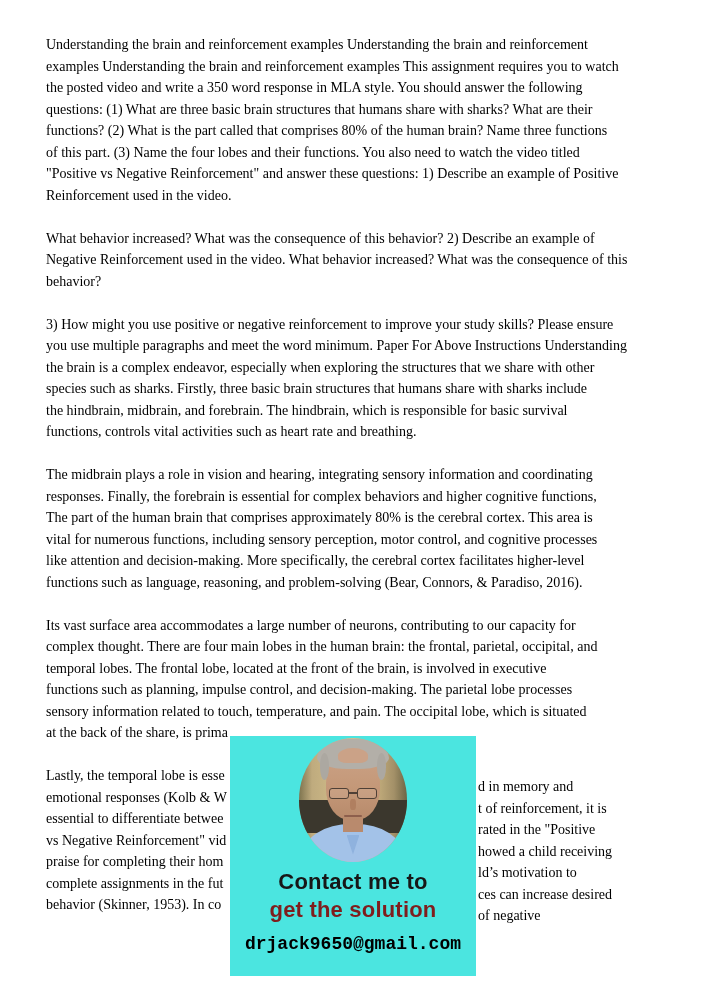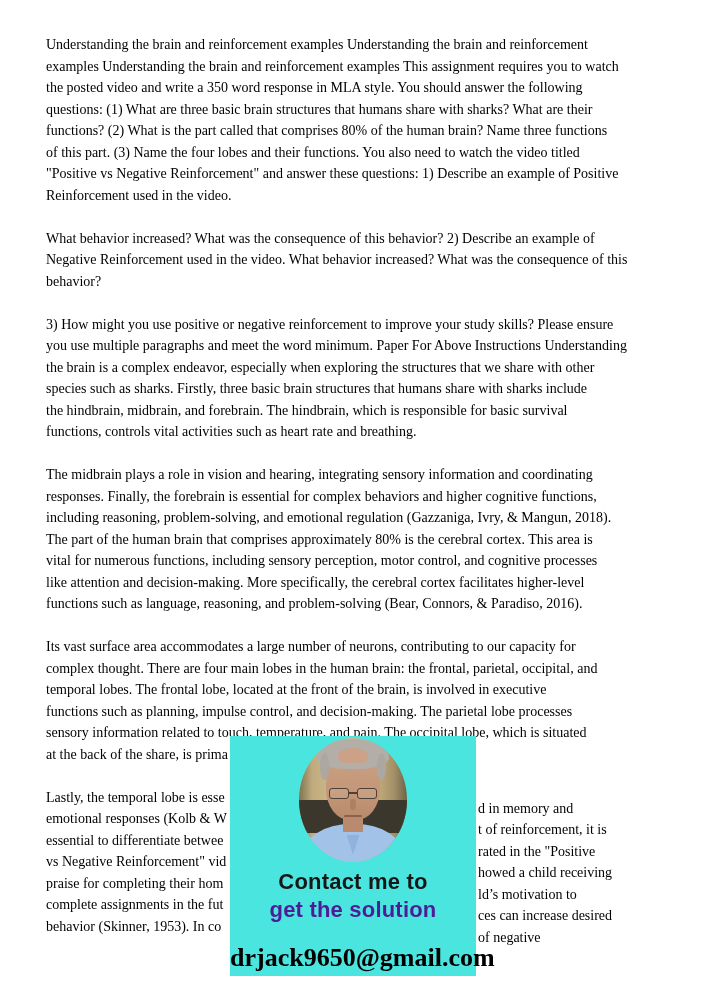--- a/index.html
+++ b/index.html
@@ -44,25 +44,25 @@
   }
   .contact-line {
     font-family: "Liberation Sans", "DejaVu Sans", sans-serif;
     font-weight: 700;
     font-size: 22px;
     line-height: 28px;
     letter-spacing: 0.2px;
   }
   .contact-line.first { margin-top: 6px; }
   .email {
-    font-family: Liberation Serif, serif;
+    font-family: Liberation Mono, monospace;
     font-weight: 700;
-    font-size: 26px;
+    font-size: 18px;
     line-height: 28px;
-    margin-top: 20px;
+    margin-top: 6px;
   }
   
   .photo {
     position: relative;
     width: 108px;
     height: 124px;
     margin: 2px auto 0;
     border-radius: 50%;
     overflow: hidden;
     background: linear-gradient(90deg,
@@ -119,21 +119,20 @@
         <div class="line">3) How might you use positive or negative reinforcement to improve your study skills? Please ensure</div>
         <div class="line">you use multiple paragraphs and meet the word minimum. Paper For Above Instructions Understanding</div>
         <div class="line">the brain is a complex endeavor, especially when exploring the structures that we share with other</div>
         <div class="line">species such as sharks. Firstly, three basic brain structures that humans share with sharks include</div>
         <div class="line">the hindbrain, midbrain, and forebrain. The hindbrain, which is responsible for basic survival</div>
         <div class="line">functions, controls vital activities such as heart rate and breathing.</div>
       </div>
       <div class="para">
         <div class="line">The midbrain plays a role in vision and hearing, integrating sensory information and coordinating</div>
         <div class="line">responses. Finally, the forebrain is essential for complex behaviors and higher cognitive functions,</div>
-        <div class="line">including reasoning, problem-solving, and emotional regulation (Gazzaniga, Ivry, &amp; Mangun, 2018).</div>
         <div class="line">The part of the human brain that comprises approximately 80% is the cerebral cortex. This area is</div>
         <div class="line">vital for numerous functions, including sensory perception, motor control, and cognitive processes</div>
         <div class="line">like attention and decision-making. More specifically, the cerebral cortex facilitates higher-level</div>
         <div class="line">functions such as language, reasoning, and problem-solving (Bear, Connors, &amp; Paradiso, 2016).</div>
       </div>
       <div class="para">
         <div class="line">Its vast surface area accommodates a large number of neurons, contributing to our capacity for</div>
         <div class="line">complex thought. There are four main lobes in the human brain: the frontal, parietal, occipital, and</div>
         <div class="line">temporal lobes. The frontal lobe, located at the front of the brain, is involved in executive</div>
         <div class="line">functions such as planning, impulse control, and decision-making. The parietal lobe processes</div>
@@ -164,17 +163,17 @@
       <div class="ph-forehead"></div>
       <div class="ph-glasses">
         <span class="ph-lens"></span>
         <span class="ph-bridge"></span>
         <span class="ph-lens"></span>
       </div>
       <div class="ph-nose"></div>
       <div class="ph-mouth"></div>
     </div>
     <div class="contact-line first" style="color: rgb(23, 23, 23);">Contact me to</div>
-    <div class="contact-line" style="color: #4c1d95;">get the solution</div>
+    <div class="contact-line" style="color: #7f1d1d;">get the solution</div>
     <div class="email" style="color: rgb(0, 0, 0);">drjack9650@gmail.com</div>
   </div>
 
 </div>
 
 </body></html>

